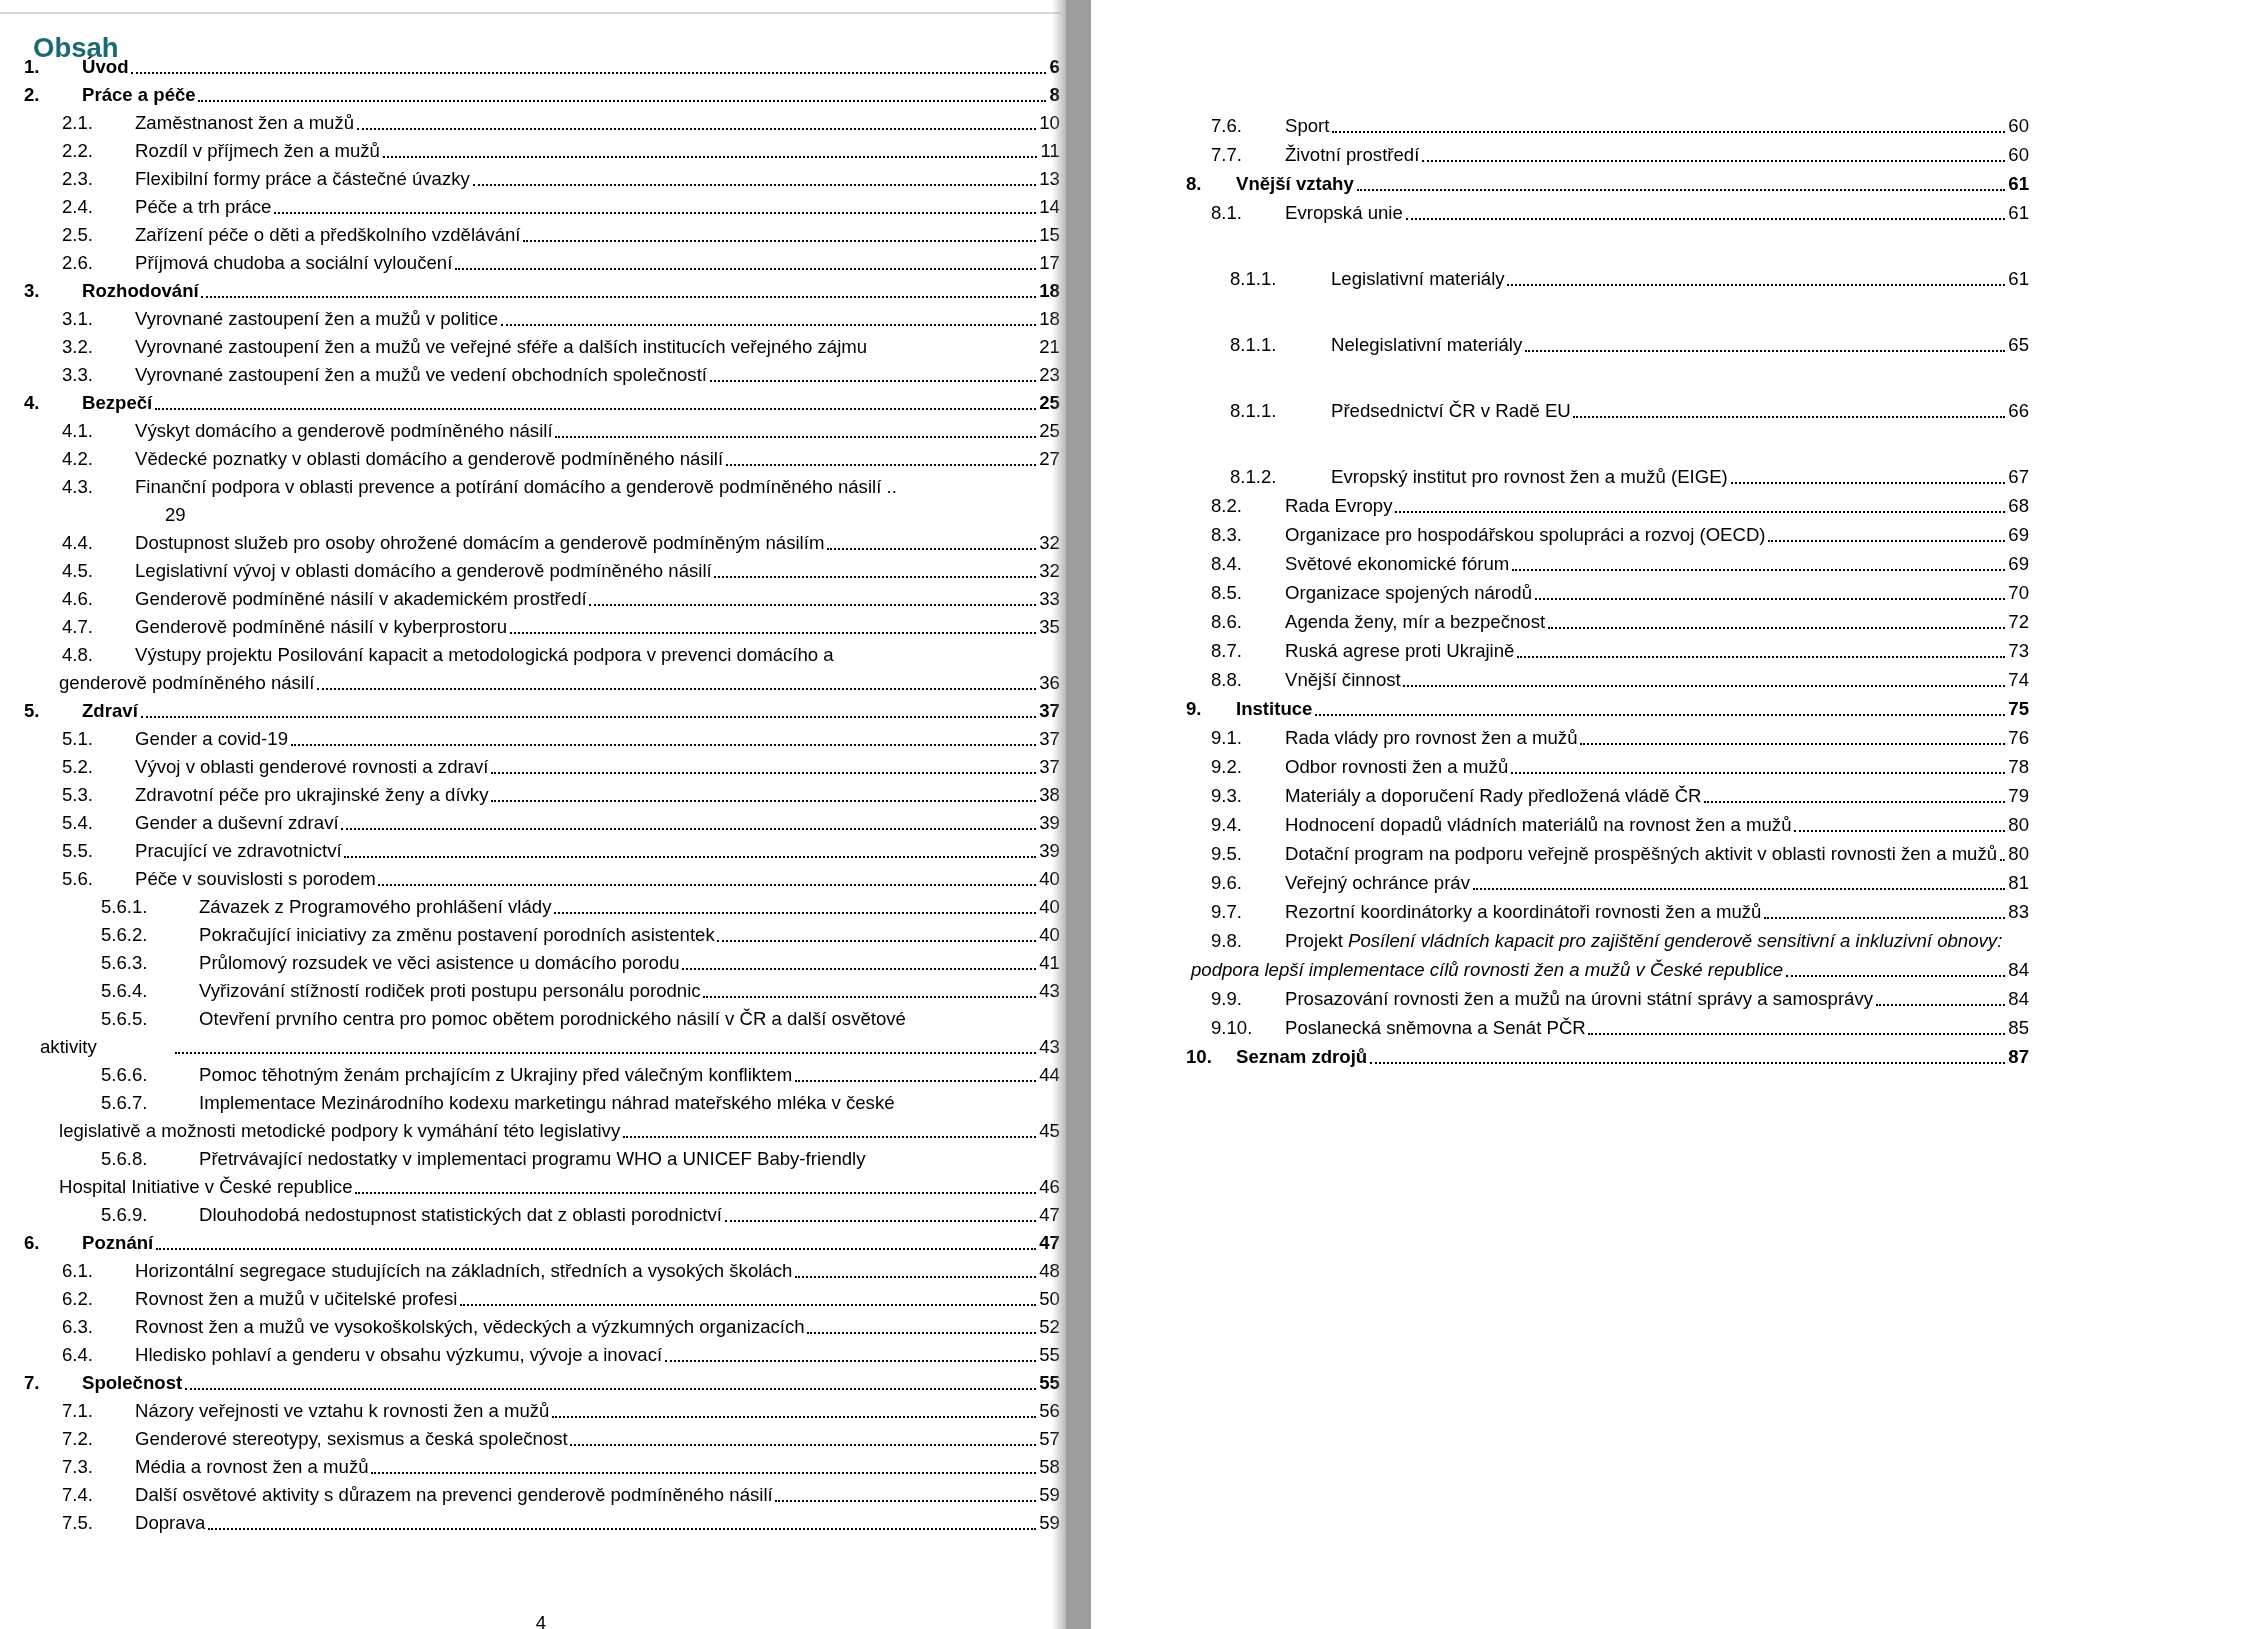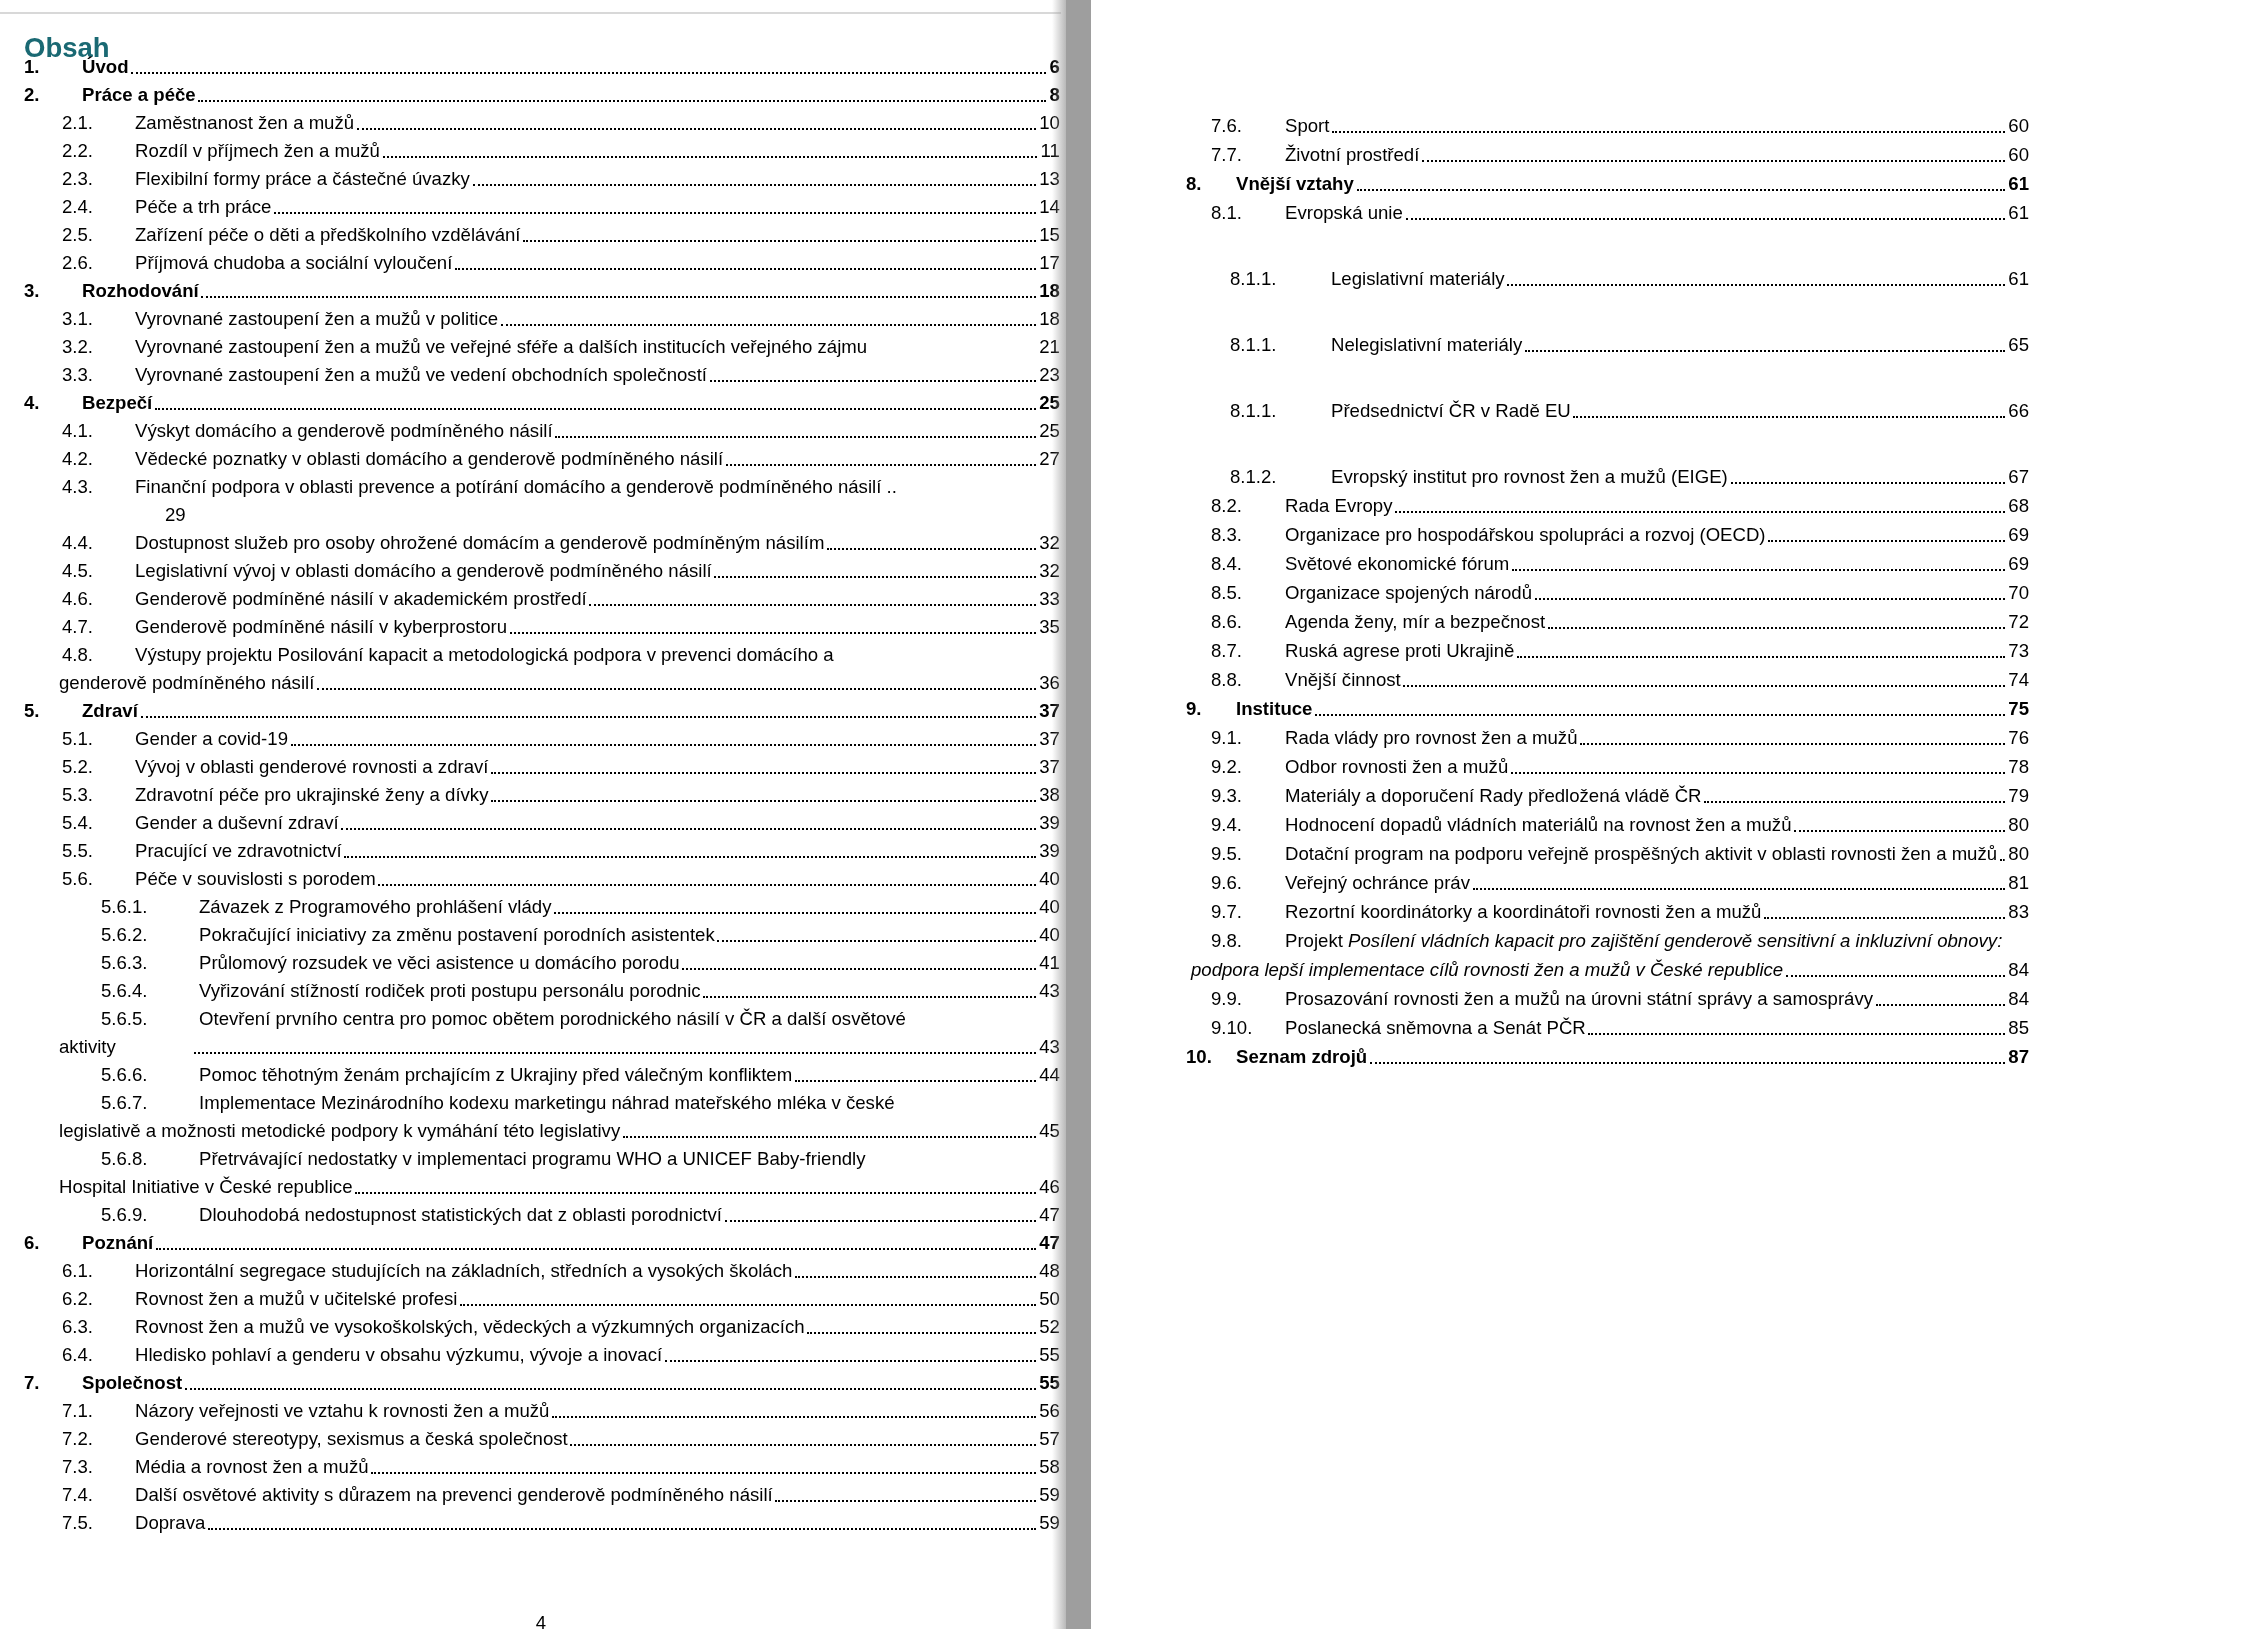--- a/index.html
+++ b/index.html
@@ -7,37 +7,37 @@
        font-family:"Liberation Sans","DejaVu Sans",sans-serif;color:#000;}
 
   .page{position:absolute;top:0;bottom:0;background:#ffffff;}
   .page-left{left:0;width:1066px;}
   .page-left .edge-shadow{position:absolute;top:0;right:0;width:14px;height:100%;
        background:linear-gradient(to right,rgba(255,255,255,0),rgba(160,160,160,.75));}
   .top-rule{position:absolute;left:0;top:11.5px;width:1061px;height:2.7px;background:#d8d8d8;}
   .page-gap{position:absolute;left:1066px;width:26px;top:0;bottom:0;background:#9e9e9e;}
   .page-right{left:1091px;width:1016px;}
 
-  .toc-heading{position:absolute;left:24px;top:14px;font-size:27.5px;font-weight:bold;}
+  .toc-heading{position:absolute;left:33px;top:14px;font-size:27.5px;font-weight:bold;}
 
   .toc{position:absolute;left:0;right:0;}
   .page-left  .toc{top:50px;padding-right:6.2px;}
   .page-right .toc{top:108px;padding-right:78px;}
 
   .row{display:flex;align-items:flex-end;font-size:18.6px;line-height:1.18;height:28px;}
   .page-right .row{height:29px;}
   .page-right .row.l3{height:24px;margin-top:42px;}
 
   
   .page-left .l1{padding-left:24px;}  .page-left .l1 .num{width:58px;}
   .page-left .l2{padding-left:62px;}  .page-left .l2 .num{width:73px;}
   .page-left .l3{padding-left:93px;} .page-left .l3 .num{width:98px;margin-left:8px;}
   .page-left .w  {padding-left:59px;}
   .page-left .w29{padding-left:121px;margin-left:44px;}
-  .page-left .wg {padding-left:59px;} .page-left .wg .txt{min-width:132px;}
+  .page-left .wg {padding-left:40px;} .page-left .wg .txt{min-width:132px;}
 
   
   .page-right .l1{padding-left:95px;} .page-right .l1 .num{width:50px;}
   .page-right .l2{padding-left:120px;} .page-right .l2 .num{width:74px;}
   .page-right .l3{padding-left:139px;} .page-right .l3 .num{width:101px;}
   .page-right .w {padding-left:100px;}
 
   .num{flex:none;}
   .txt{flex:none;white-space:pre;}
   .txt i{margin-top:29px;}

